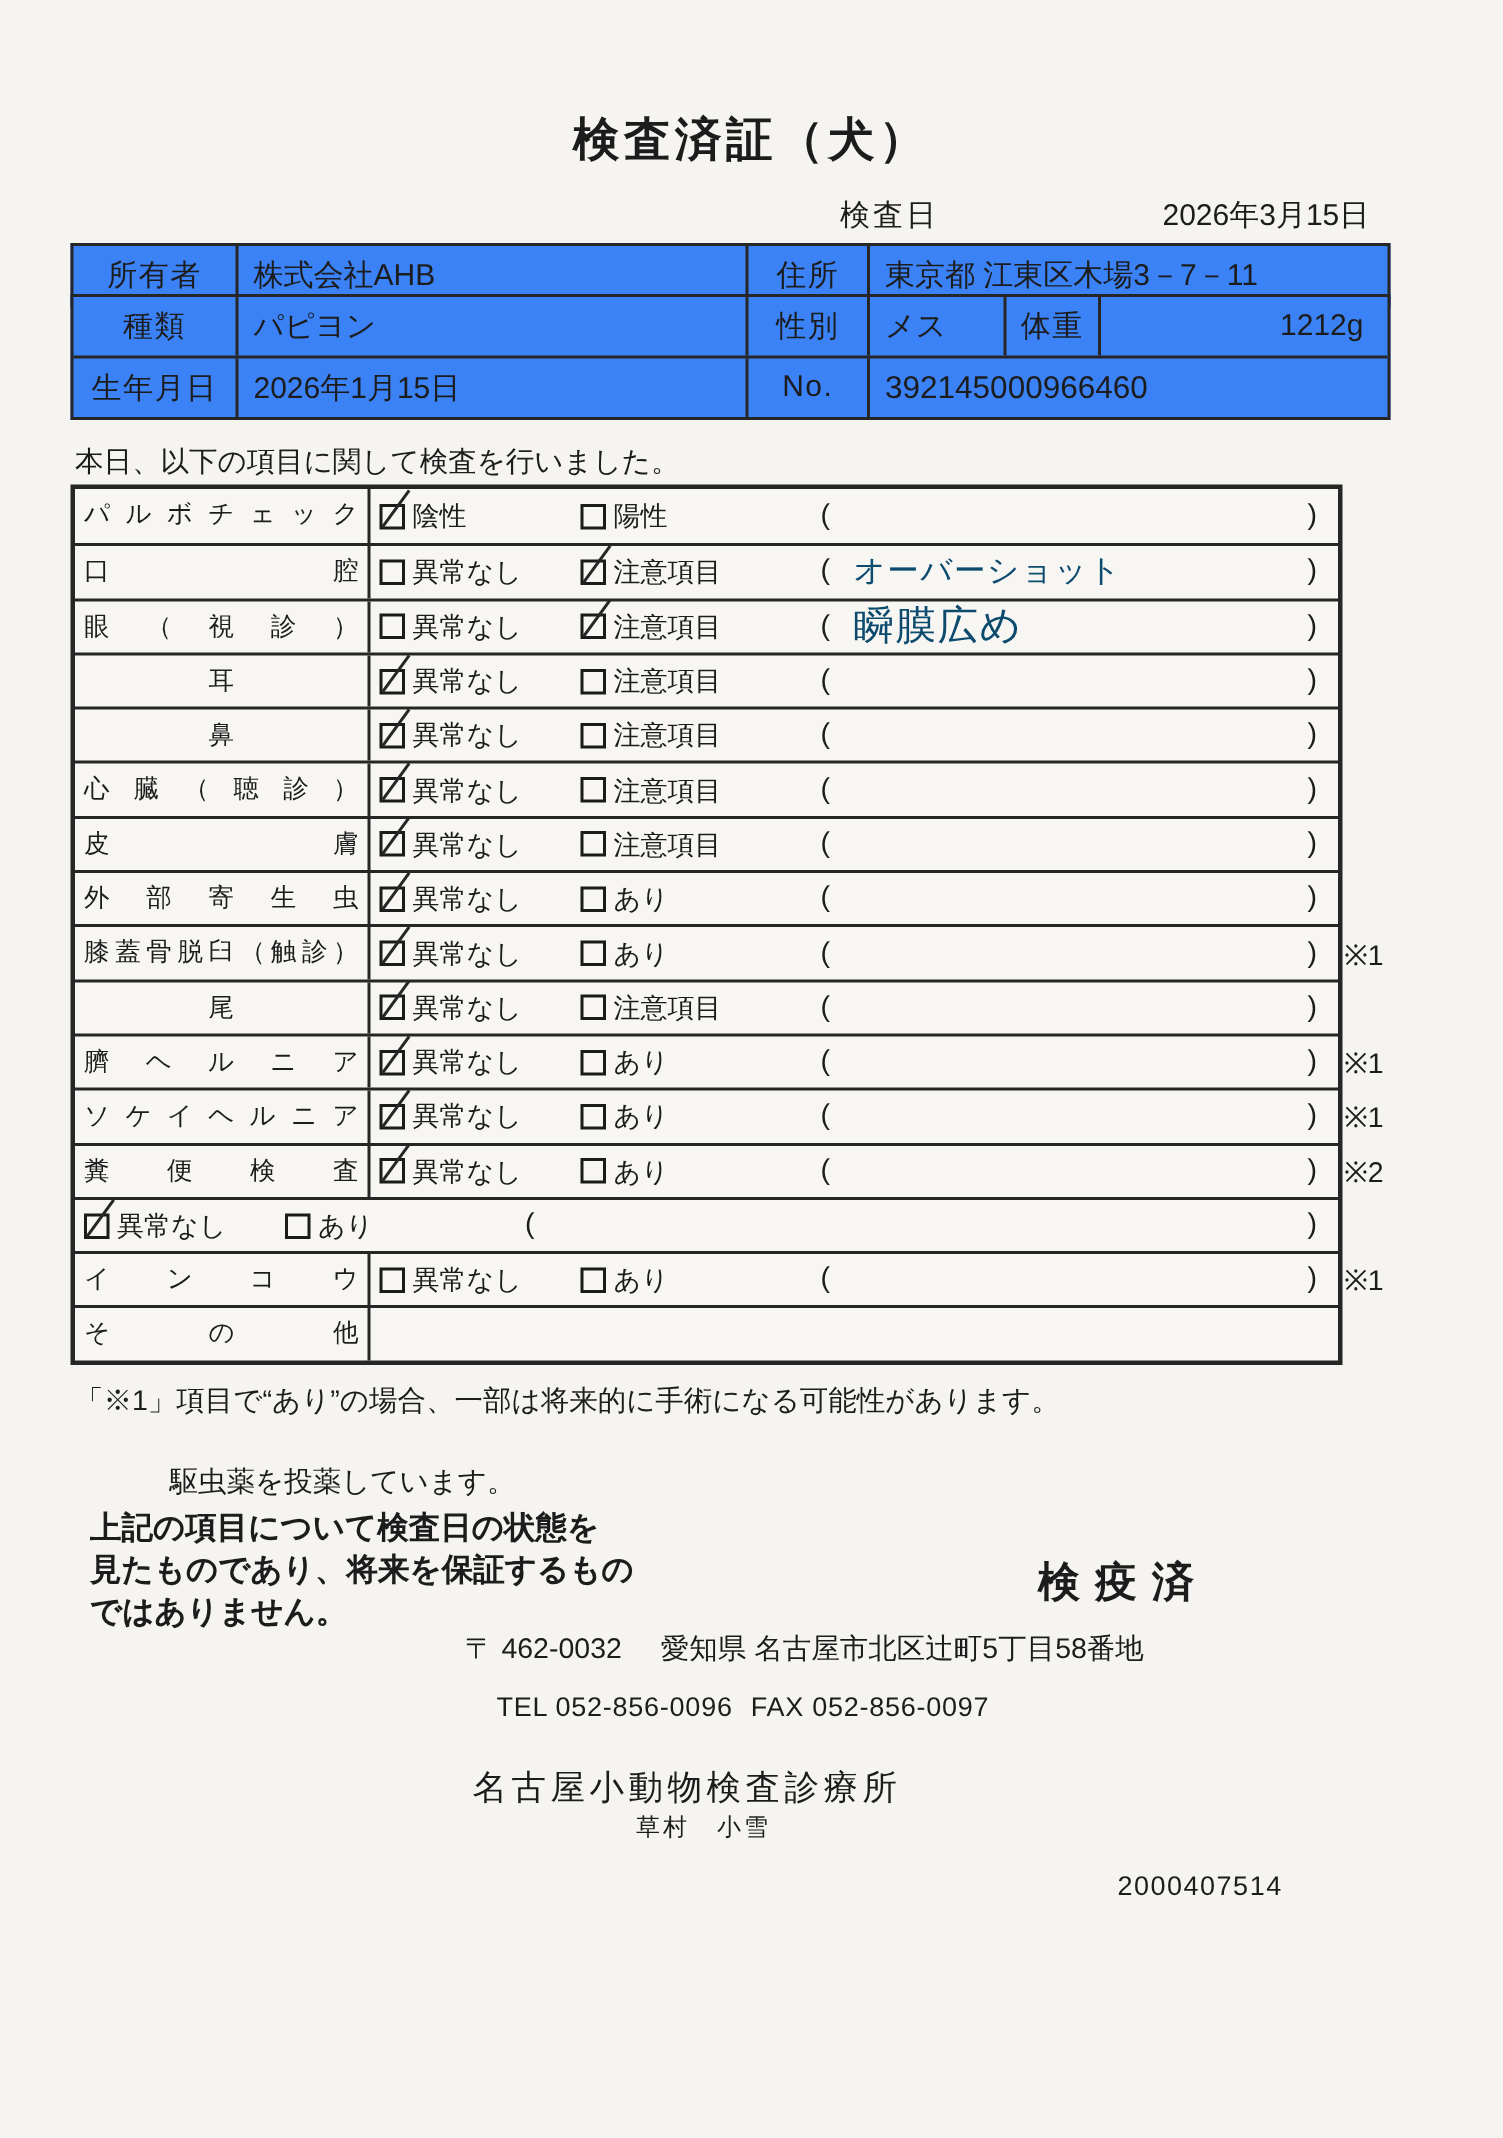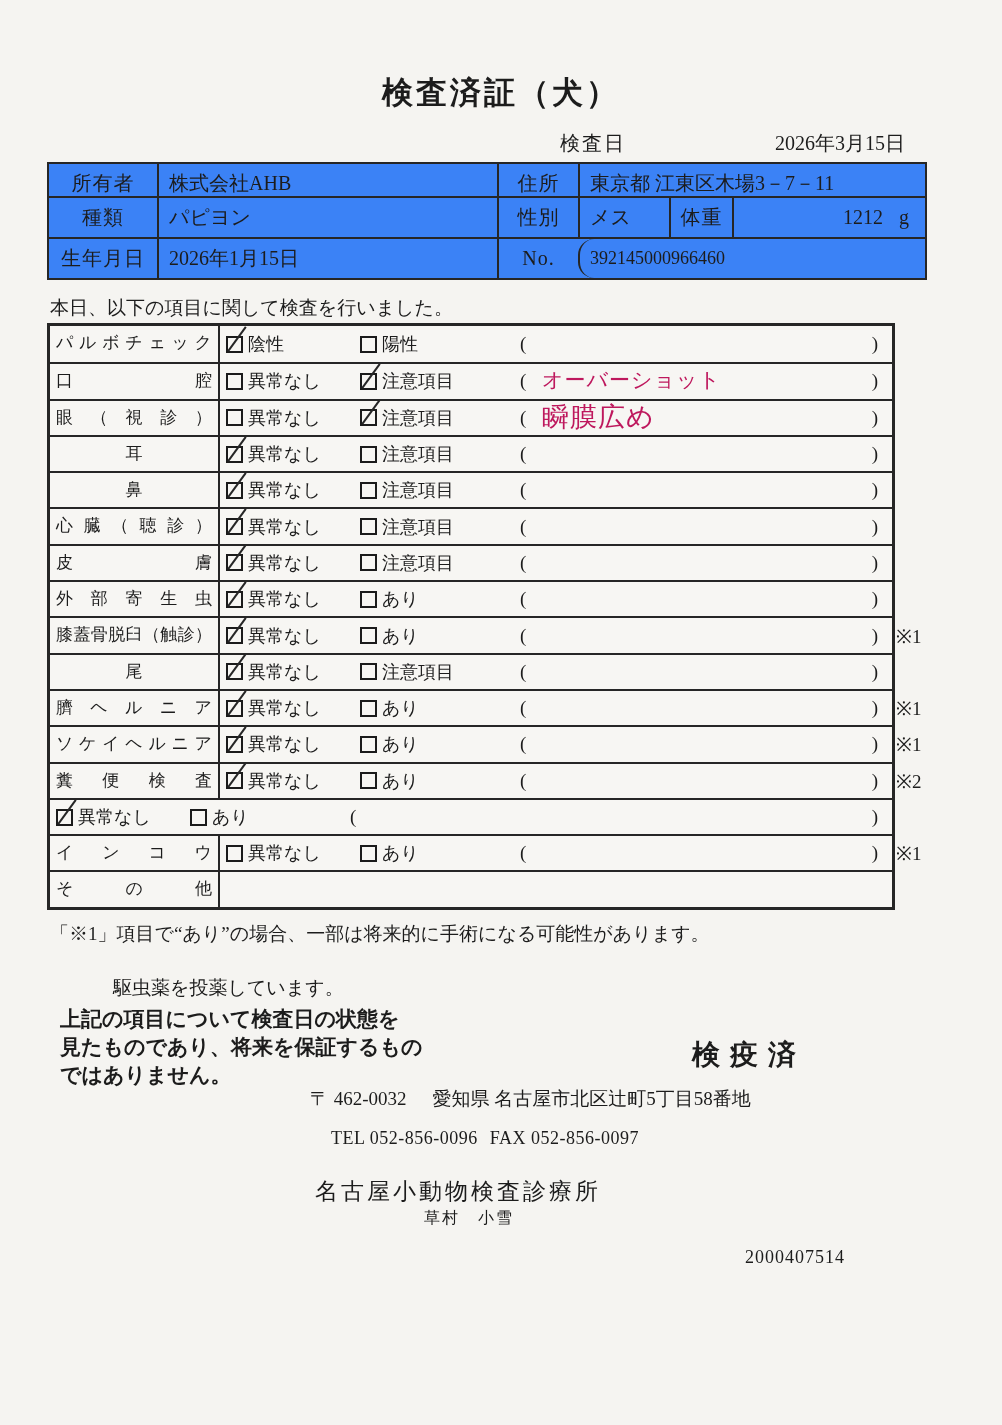--- a/index.html
+++ b/index.html
@@ -1,20 +1,20 @@
 <!DOCTYPE html>
 <html><head>
 <meta charset="utf-8">
 <style>
   html,body{margin:0;padding:0;background:#e9e8e6;}
   .page{
     position:relative;
     width:1002px;height:1425px;
     background:#f5f4f1;
-    font-family:Liberation Serif, serif;
+    font-family:Liberation Sans, sans-serif;
     color:#1c1c1c;
     overflow:hidden;
   }
   
   .title{
     position:absolute;top:72px;left:0;width:100%;
     text-align:center;font-size:31px;font-weight:bold;letter-spacing:3px;
   }
   .insp-label{position:absolute;left:560px;top:130px;font-size:20px;letter-spacing:2px;}
   .insp-date{position:absolute;left:775px;top:130px;font-size:20px;}
@@ -23,48 +23,48 @@
   .tblA{top:162px;}
   .tblB{top:196px;}
   .trow{display:grid;height:39px;}
   .trowA{grid-template-columns:108px 340px 81px 1fr;}
   .trowB1{grid-template-columns:108px 340px 81px 91px 63px 1fr;}
   .trowB2{grid-template-columns:108px 340px 81px 1fr;border-top:2px solid #262626;}
   .cell{display:flex;align-items:center;font-size:20px;border-left:2px solid #262626;box-sizing:border-box;overflow:hidden;}
   .trow .cell:first-child{border-left:none;}
   .cell.lbl{justify-content:center;letter-spacing:1px;}
   .cell.val{padding-left:10px;}
-  .cell.num{font-size:18px;border-radius:16px;}
-  .cell.wval{justify-content:flex-end;padding-right:16px;gap:16px;}
+  .cell.num{font-size:21px;}
+  .cell.wval{justify-content:flex-end;padding-right:16px;gap:0;}
   
   .intro{position:absolute;left:50px;top:295px;font-size:19px;}
   
   .ctable{
     position:absolute;left:47px;top:323px;width:848px;
     border:3px solid #262626;box-sizing:border-box;background:#f7f6f3;
   }
   .c-row{display:flex;height:36.3px;box-sizing:border-box;position:relative;}
   .c-row + .c-row{border-top:2px solid #262626;}
   .label-cell{
-    width:170px;box-sizing:border-box;border-right:2px solid #262626;
+    width:197px;box-sizing:border-box;border-right:2px solid #262626;
     padding:0 6px;font-size:17px;line-height:34px;
     text-align:justify;text-align-last:justify;overflow:hidden;
   }
   .label-cell.center{text-align:center;text-align-last:center;}
   .content-cell{flex:1;position:relative;}
   .opt{position:absolute;left:6px;top:0;height:100%;display:flex;align-items:center;gap:5px;font-size:18px;}
   .opt.opt2{left:140px;}
   .box{width:13px;height:13px;border:2px solid #1b1b1b;position:relative;flex:none;background:transparent;}
   .box.checked::after{
     content:'';position:absolute;left:8px;top:-14px;width:2px;height:30px;
     background:#262626;transform:rotate(36deg);
   }
   .p-open{position:absolute;left:300px;top:50%;transform:translateY(-50%);font-size:19px;}
   .p-close{position:absolute;right:14px;top:50%;transform:translateY(-50%);font-size:19px;}
-  .note{position:absolute;left:322px;top:50%;transform:translateY(-52%);font-size:21px;letter-spacing:1px;color:#be185d;}
+  .note{position:absolute;left:322px;top:50%;transform:translateY(-52%);font-size:21px;letter-spacing:1px;color:#0c4a6e;}
   .note.large{font-size:27px;}
   .ref-mark{position:absolute;right:-50px;top:50%;transform:translateY(-50%);font-size:19px;width:46px;text-align:left;}
   
   .fn{position:absolute;font-size:19px;}
   .fn1{left:50px;top:921px;}
   .fn2a{left:50px;top:948px;}
   .fn2b{left:113px;top:975px;}
   .disclaimer{
     position:absolute;left:60px;top:1005px;
     font-size:21px;font-weight:bold;line-height:28px;white-space:pre-line;

